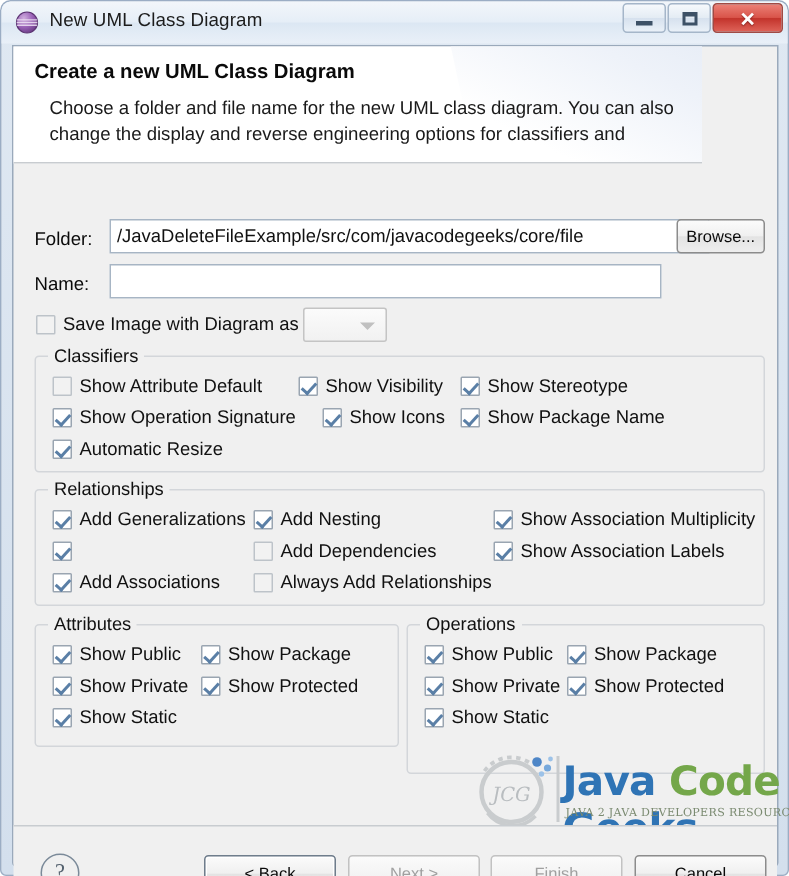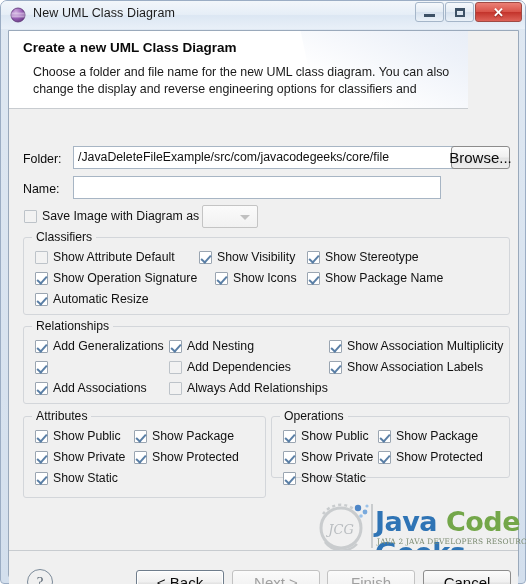--- a/index.html
+++ b/index.html
@@ -117,21 +117,21 @@
     padding: 2px 4px;
     line-height: 17px;
     white-space: nowrap;
     overflow: hidden;
   }
   .btn {
     position: absolute;
     border: 1px solid #8c8c8c;
     border-radius: 3px;
     background: linear-gradient(to bottom, #fbfbfb 0%, #f0f0f0 48%, #e3e3e3 52%, #eeeeee 100%);
-    font-size: 15px;
+    font-size: 11px;
     color: #0a0a0a;
     display: flex; align-items: center; justify-content: center;
     font-family: "Liberation Sans", sans-serif;
   }
   .btn.disabled { color: #a0a0a0; border-color: #c2c2c2;
     background: linear-gradient(to bottom, #fbfbfb 0%, #f4f4f4 50%, #efefef 100%); }
   .btn.default { border-color: #6f7d8c; box-shadow: inset 0 0 0 1px #ffffff; }
 
   
   .combo {
@@ -363,21 +363,21 @@
             <div class="cb-box on"></div>
             <div class="cb-label">Show Protected</div>
           </div>
           <div class="cb" style="left: 11px; top: 54px;">
             <div class="cb-box on"></div>
             <div class="cb-label">Show Static</div>
           </div>
         </div>
     </div>
 
-    <div class="group" style="left:262px; top:385px; width:239px; height:62px;">
+    <div class="group" style="left:262px; top:385px; width:239px; height:100px;">
       <div class="group-title">Operations</div>
       <div>
           <div class="cb" style="left: 11px; top: 12px;">
             <div class="cb-box on"></div>
             <div class="cb-label">Show Public</div>
           </div>
           <div class="cb" style="left: 106px; top: 12px;">
             <div class="cb-box on"></div>
             <div class="cb-label">Show Package</div>
           </div>

